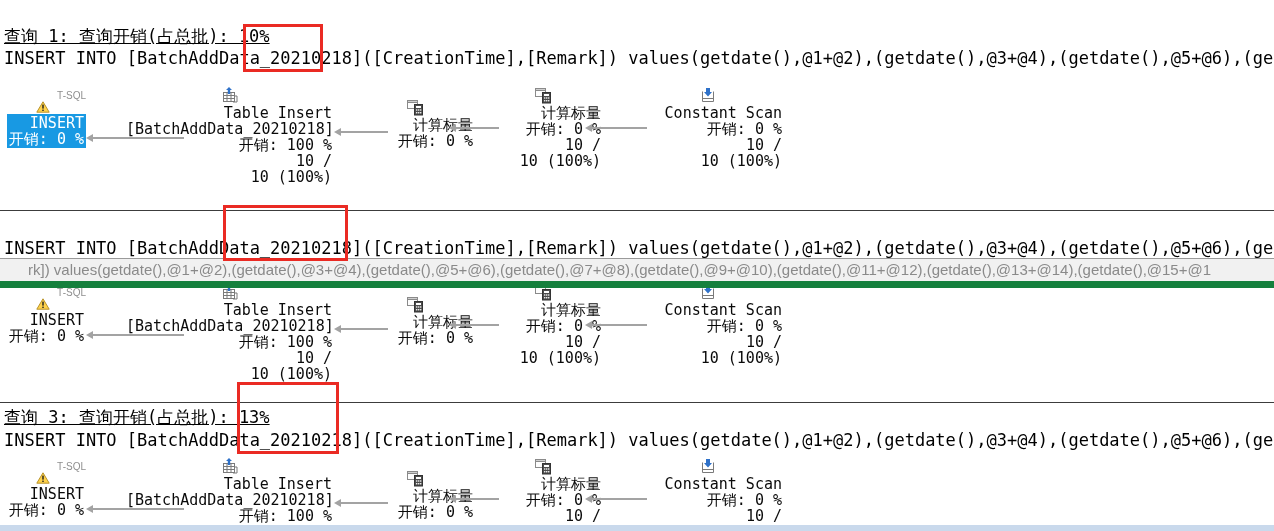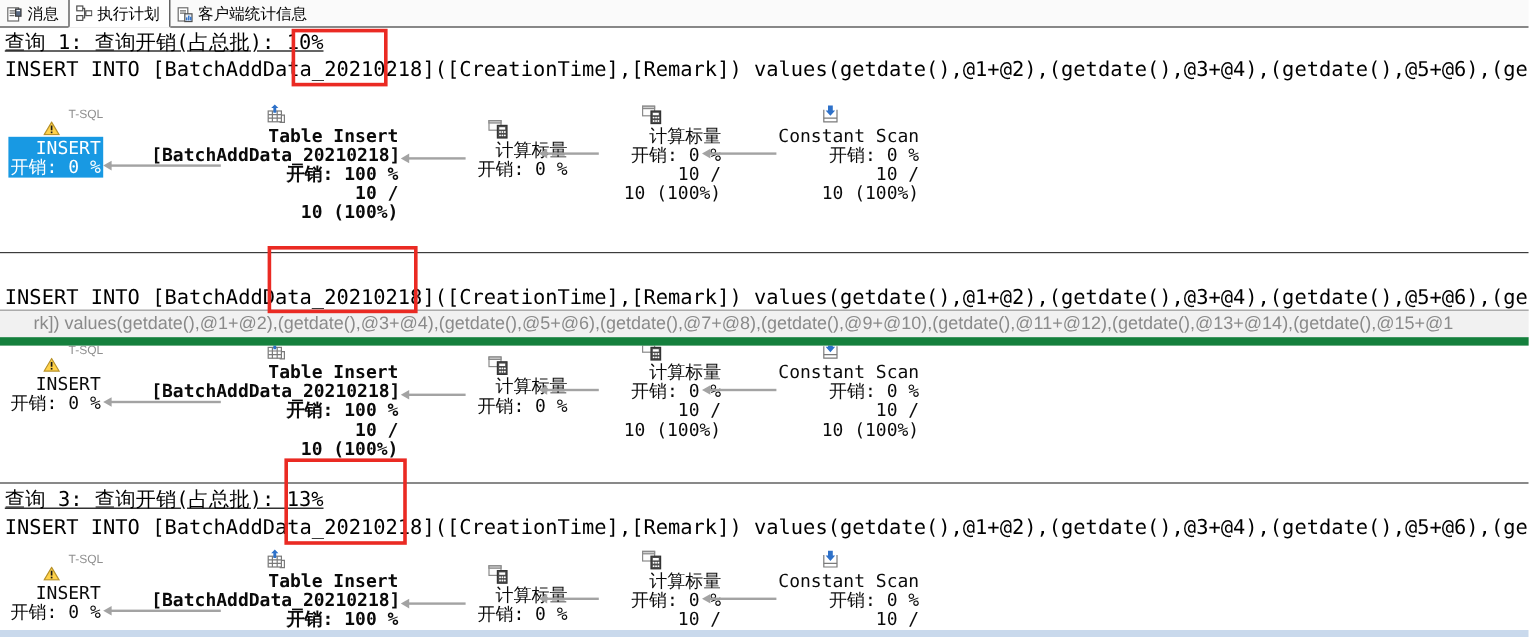--- a/index.html
+++ b/index.html
@@ -28,24 +28,24 @@
            font:15px/22px "Liberation Sans","DejaVu Sans",sans-serif;color:#8a8a8a;
            white-space:pre;overflow:hidden;z-index:4;padding-left:28px;}
 
   
   .planrow{position:absolute;left:0;width:1274px;height:118px;}
   #plan1{top:84px;} #plan2{top:281px;} #plan3{top:455px;height:76px;overflow:hidden;}
   .node{position:absolute;text-align:right;font:15px/16px "DejaVu Sans Mono",monospace;color:#0a0a0a;}
   .node .nicon{display:block;margin:0 auto 1px;}
   .nline{white-space:nowrap;}
   .n1{left:0;top:6px;width:86px;}
-  .n2{left:126px;top:2px;width:206px;font-weight:bold;}
+  .n2{left:126px;top:2px;width:206px;}
   .n3{left:357px;top:14px;width:116px;}
   .n4{left:485px;top:2px;width:116px;}
-  .n5{left:618px;top:2px;width:148px;}
+  .n5{left:634px;top:2px;width:148px;}
   .tsql-tag{font:10px/11px "Liberation Sans",sans-serif;color:#8f8f8f;}
   .name-box{display:inline-block;padding:1px 2px;}
   .name-box.selected{background:#1899e3;color:#fff;}
 
   
   .arrow{position:absolute;height:8px;}
   .arrow .shaft{position:absolute;left:5px;right:0;top:3px;height:2px;background:#a3a3a3;}
   .arrow .head{position:absolute;left:0;top:0;width:0;height:0;
                border-top:4px solid transparent;border-bottom:4px solid transparent;
                border-right:7px solid #a3a3a3;}
@@ -120,40 +120,20 @@
     <symbol id="i-warning" viewBox="0 0 14 12">
       <path d="M7 0.8 L13.2 11.2 H0.8 Z" fill="#ffd24a" stroke="#b8922a"></path>
       <rect x="6.3" y="3.6" width="1.4" height="4" fill="#1a1a1a"></rect>
       <rect x="6.3" y="8.6" width="1.4" height="1.4" fill="#1a1a1a"></rect>
     </symbol>
   </defs>
 </svg>
 
 <div id="page">
 
-  <div id="tabbar">
-    <div class="tab">
-      <svg class="tabicon" width="14" height="14">
-          <use href="#i-tab-msg"></use>
-        </svg>
-      <span>消息</span>
-    </div>
-    <div class="tab active">
-      <svg class="tabicon" width="14" height="14">
-          <use href="#i-tab-plan"></use>
-        </svg>
-      <span>执行计划</span>
-    </div>
-    <div class="tab">
-      <svg class="tabicon" width="14" height="14">
-          <use href="#i-tab-stats"></use>
-        </svg>
-      <span>客户端统计信息</span>
-    </div>
-  </div>
 
   <div class="qheader" style="top:26px">查询 1: 查询开销(占总批): 10%</div>
   <div class="qsql" style="top:48px">INSERT INTO [BatchAddData_20210218]([CreationTime],[Remark]) values(getdate(),@1+@2),(getdate(),@3+@4),(getdate(),@5+@6),(getdate(),@7+@8),(getdate(),@9+@10)</div>
 
   <div class="planrow" id="plan1">
     <div class="node n1">
       <div class="tsql-tag">T-SQL</div>
       <svg class="nicon" width="14" height="12">
           <use href="#i-warning"></use>
         </svg>

